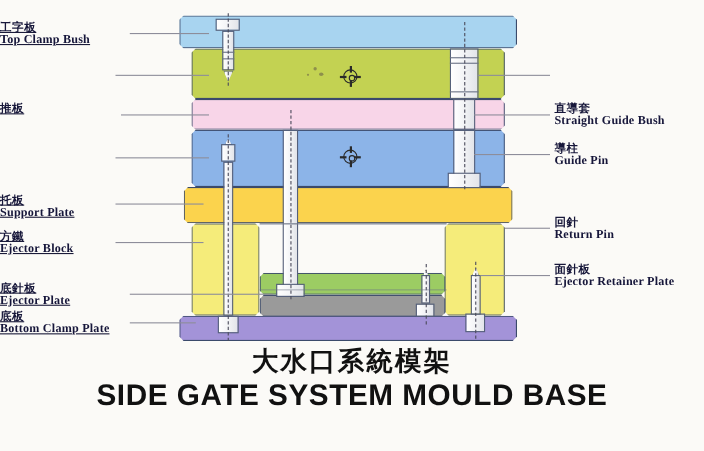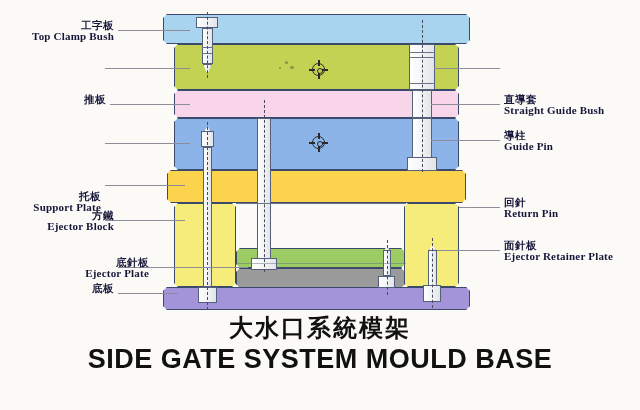--- a/index.html
+++ b/index.html
@@ -9,21 +9,21 @@
     font-family:"Liberation Serif",serif;
     overflow:hidden;
     position:relative;
   }
   #page{position:absolute;inset:0;background:#fbfaf7;}
 
   
   .lbl{position:absolute;color:#1b1b3a;line-height:1.02;}
   .lbl .cn{font-family:"DejaVu Sans",sans-serif;font-weight:700;font-size:10.5px;letter-spacing:.5px;color:#17173a;}
   .lbl .en{font-family:"Liberation Serif",serif;font-weight:700;font-size:11px;letter-spacing:.2px;color:#16163a;}
-  .lbl.left{text-align:right;}
+  .lbl.left{text-align:left;text-decoration:underline;}
   .lbl.right{text-align:left;}
 
   
   .leader{position:absolute;height:1px;background:#8d8d9a;}
 
   
   #diagram{position:absolute;left:0;top:0;width:640px;height:315px;}
   .plate{position:absolute;border:1px solid #3b4a6b;box-sizing:border-box;}
   .chamfer-lr{
     clip-path:polygon(4px 0,calc(100% - 4px) 0,100% 4px,100% calc(100% - 4px),
@@ -155,34 +155,35 @@
     <div class="leader" style="left:437px;top:250px;width:63px;"></div>
   </div>
 
   <div class="lbl left" style="left:0;top:20px;width:114px;">
     <div class="cn">工字板</div>
     <div class="en">Top Clamp Bush</div>
   </div>
   <div class="lbl left" style="left:0;top:94px;width:106px;">
     <div class="cn">推板</div>
   </div>
-  <div class="lbl left" style="left:0;top:191px;width:101px;">
+  <div class="lbl left" style="left:0;top:177px;width:101px;">
     <div class="cn">托板</div>
     <div class="en">Support Plate</div>
   </div>
-  <div class="lbl left" style="left:0;top:210px;width:101px;padding-left:13px;">
+  <div class="lbl left" style="left:0;top:210px;width:101px;">
     <div class="cn">方鐵</div>
     <div class="en">Ejector Block</div>
   </div>
-  <div class="lbl left" style="left:0;top:257px;width:114px;margin-left:35px;">
+  <div class="lbl left" style="left:0;top:257px;width:114px;">
     <div class="cn">底針板</div>
     <div class="en">Ejector Plate</div>
   </div>
   <div class="lbl left" style="left:0;top:283px;width:114px;">
     <div class="cn">底板</div>
+    <div class="en">Bottom Clamp Plate</div>
   </div>
 
   <div class="lbl right" style="left:504px;top:94px;width:136px;">
     <div class="cn">直導套</div>
     <div class="en">Straight Guide Bush</div>
   </div>
   <div class="lbl right" style="left:504px;top:130px;width:136px;">
     <div class="cn">導柱</div>
     <div class="en">Guide Pin</div>
   </div>

